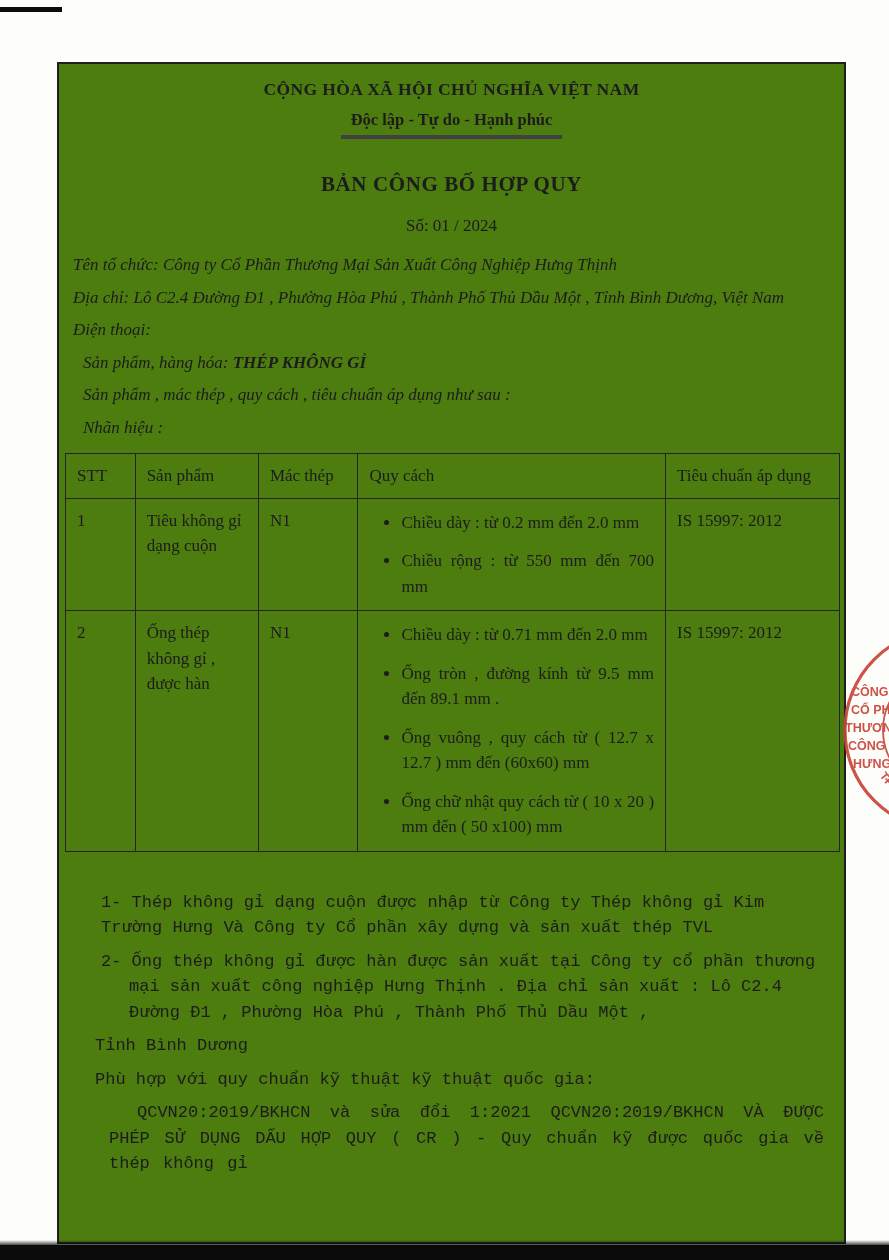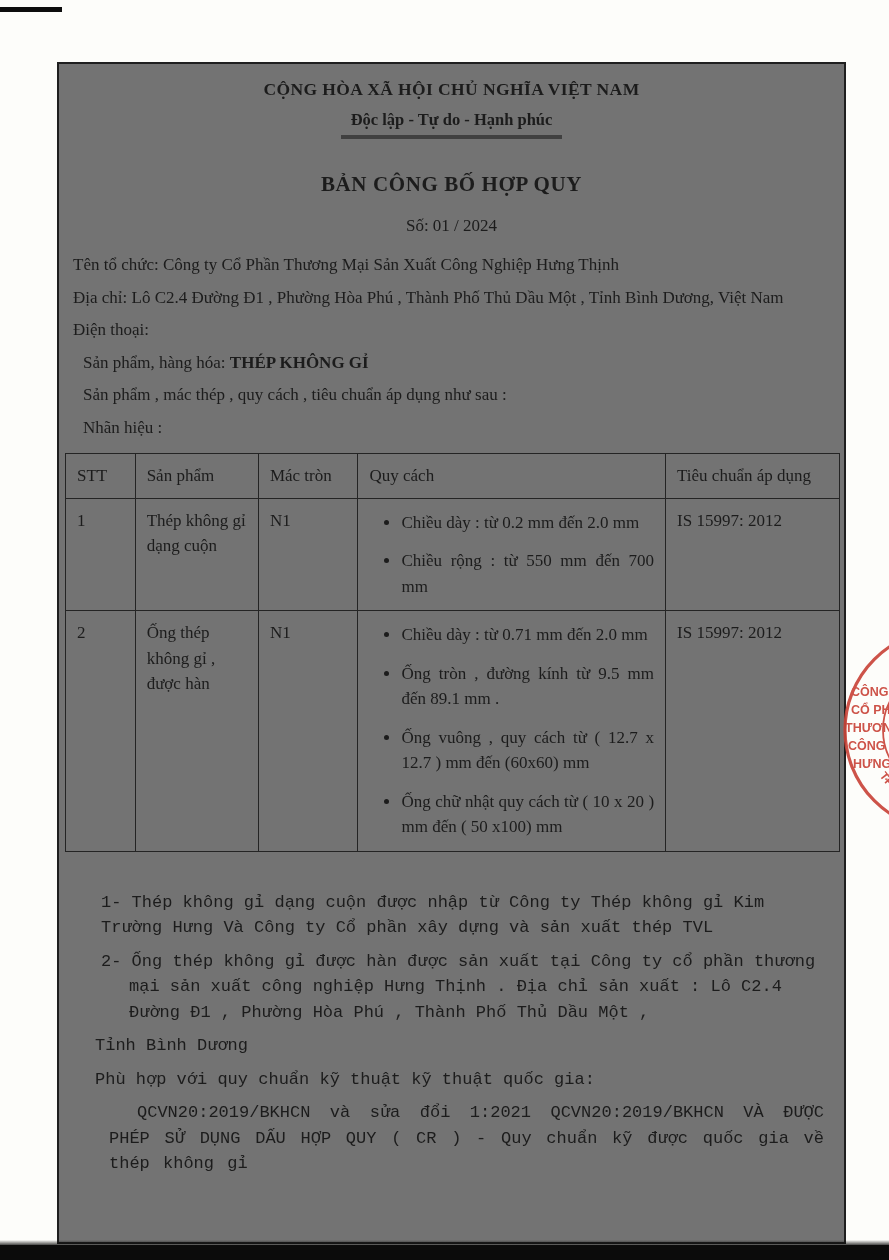--- a/index.html
+++ b/index.html
@@ -9,31 +9,31 @@
     font-family:"Liberation Serif","DejaVu Serif",serif;
     font-size:17px;line-height:1.5;
   }
   .scan-mark-topleft{position:absolute;left:0;top:7px;width:62px;height:5px;background:#0d0d0d;}
   .scan-bar-bottom{position:absolute;left:0;bottom:0;width:889px;height:15px;background:#0b0b0b;}
   .scan-bar-bottom::before{content:"";position:absolute;left:0;top:-5px;width:100%;height:5px;
     background:linear-gradient(to bottom,rgba(10,10,10,0),rgba(10,10,10,.75));}
   .frame{
     position:absolute;left:57px;top:62px;width:789px;height:1182px;
     border:2px solid #1f1f1f;box-sizing:border-box;
-    padding:8px 14px 0 14px;background:#737373;
+    padding:8px 14px 0 14px;background:#4d7c0f;
   }
   .center{text-align:center;}
   .national-title{font-weight:bold;font-size:17.5px;letter-spacing:.4px;margin-top:4px;}
   .motto-wrap{margin-top:5px;}
   .motto{display:inline-block;font-weight:bold;font-size:16.5px;
     border-bottom:4px solid #404040;padding:0 10px 2px 10px;}
   .doc-title{font-weight:bold;font-size:21px;letter-spacing:.6px;margin-top:30px;}
   .doc-number{font-size:17px;margin-top:12px;}
   .info{margin-top:14px;}
-  .info p{margin:7px 0;}
+  .info p{margin:7px 0;font-style:italic;}
   .indent1{padding-left:10px;}
   .bold{font-weight:bold;}
   table.spec{
     border-collapse:collapse;margin-top:13px;width:775px;margin-left:-8px;
   }
   table.spec th,table.spec td{
     border:1.6px solid #242424;vertical-align:top;
     padding:9px 11px;font-weight:normal;text-align:left;font-size:17px;
   }
   th.c-stt,td.c-stt{width:50px;text-align:center;}
@@ -80,29 +80,29 @@
     <p class="indent1"><span>Sản phẩm, hàng hóa: </span><span class="bold">THÉP KHÔNG GỈ</span></p>
     <p class="indent1">Sản phẩm , mác thép , quy cách , tiêu chuẩn áp dụng như sau :</p>
     <p class="indent1">Nhãn hiệu :</p>
   </div>
 
   <table class="spec">
     <thead>
       <tr>
         <th class="c-stt">STT</th>
         <th class="c-sp">Sản phẩm</th>
-        <th class="c-mt">Mác tròn</th>
+        <th class="c-mt">Mác thép</th>
         <th class="c-qc">Quy cách</th>
         <th class="c-tc">Tiêu chuẩn áp dụng</th>
       </tr>
     </thead>
     <tbody>
       <tr class="row1">
         <td class="c-stt">1</td>
-        <td class="c-sp">Thép không gỉ dạng cuộn</td>
+        <td class="c-sp">Tiêu không gỉ dạng cuộn</td>
         <td class="c-mt">N1</td>
         <td class="c-qc">
           <ul>
             <li>Chiều dày : từ 0.2 mm đến 2.0 mm</li>
             <li>Chiều rộng : từ 550 mm đến 700 mm</li>
           </ul>
         </td>
         <td class="c-tc">IS 15997: 2012</td>
       </tr>
       <tr>

